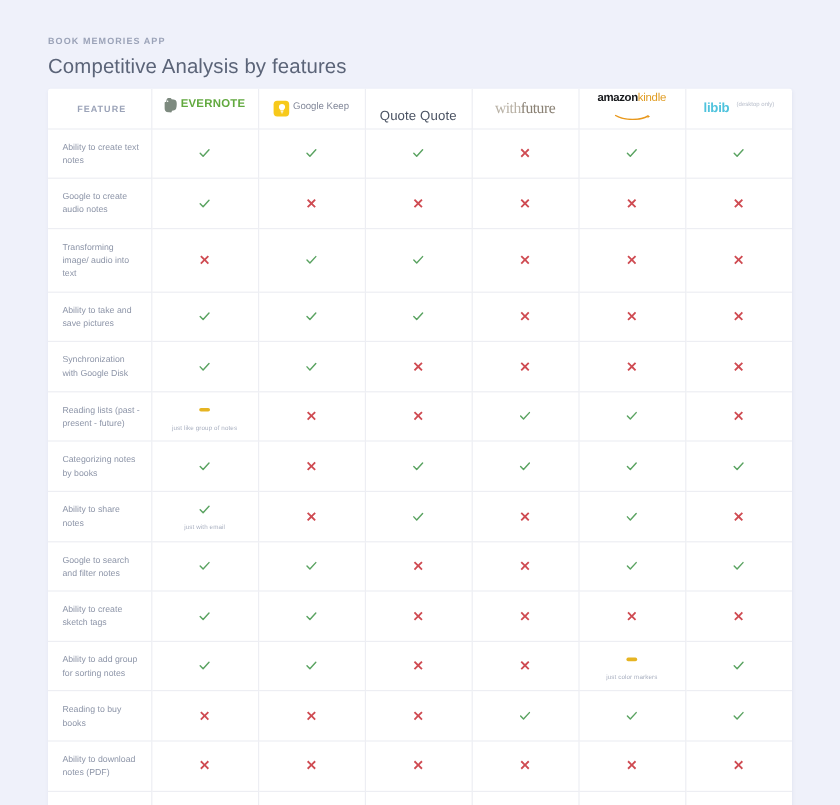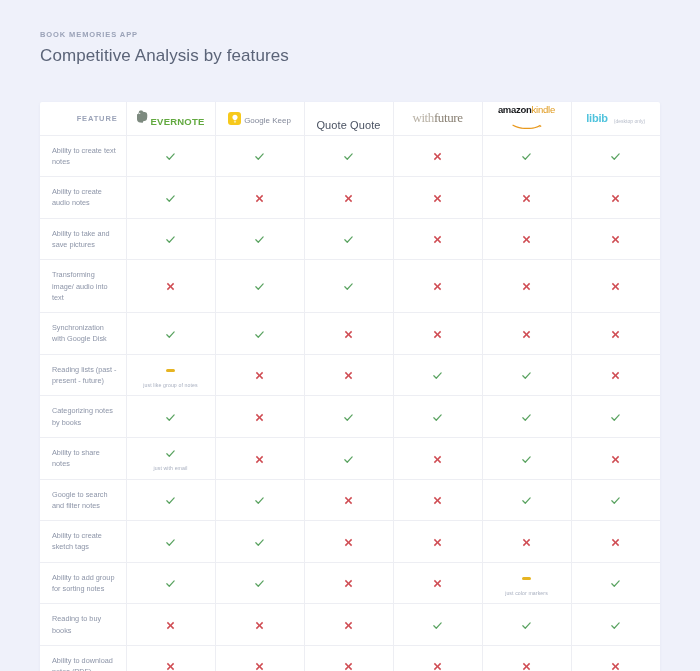--- a/index.html
+++ b/index.html
@@ -27,21 +27,21 @@
     font-weight: bold;
     color: #9ba3b8;
     text-transform: uppercase;
     margin-bottom: 7px;
   }
   .page-title {
     font-size: 17px;
     font-weight: normal;
     color: #5b6478;
     letter-spacing: 0.1px;
-    margin-bottom: 36px;
+    margin-bottom: 8px;
   }
 
   
   .table-wrap {
     background: #ffffff;
     width: 620px;
     border-radius: 2px;
     box-shadow: 0 1px 3px rgba(90,100,140,0.07);
     overflow: hidden;
   }
@@ -61,21 +61,21 @@
   table.matrix th:last-child, table.matrix td:last-child { border-right: none; }
   table.matrix tr:last-child td { border-bottom: none; }
 
   thead th {
     height: 33px;
     padding: 0 8px;
     text-align: center;
     font-weight: normal;
   }
   thead th.feature-head {
-    text-align: right;
+    text-align: center;
     padding-left: 12px;
     font-size: 7.5px;
     letter-spacing: 0.85px;
     font-weight: bold;
     color: #9ba3b8;
     text-transform: uppercase;
   }
 
   tbody td.feature-cell {
     padding: 9px 8px 9px 12px;
@@ -105,21 +105,21 @@
   .mark-note {
     display: block;
     margin-top: 4px;
     font-size: 5.2px;
     color: #a9b0c0;
     line-height: 1.3;
     letter-spacing: 0.1px;
   }
 
   
-  .logo { display: flex; align-items: flex-end; justify-content: center; gap: 3px; }
+  .logo { display: flex; align-items: flex-start; justify-content: center; gap: 3px; }
 
   .logo-evernote-name {
     font-size: 9.5px; font-weight: bold; color: #62a93f; letter-spacing: 0.2px;
   }
   .ele { display:inline-block; }
 
   .gkeep-badge {
     width: 13px; height: 13px; border-radius: 3px;
     background: #f7c91b; display: inline-flex;
     align-items: center; justify-content: center;
@@ -254,34 +254,67 @@
                   <path d="M4 12.5 L9.3 18 L20 6.2" fill="none" stroke-width="2.6" stroke-linecap="round" stroke-linejoin="round"></path>
                 </svg></span>
             </td>
             <td class="mark-cell">
               <span class="mark mark-yes"><svg width="11" height="11" viewBox="0 0 24 24" aria-hidden="true">
                   <path d="M4 12.5 L9.3 18 L20 6.2" fill="none" stroke-width="2.6" stroke-linecap="round" stroke-linejoin="round"></path>
                 </svg></span>
             </td>
           </tr>
           <tr>
-            <td class="feature-cell">Ability to create audio notes</td>
-            <td class="mark-cell">
-              <span class="mark mark-yes"><svg width="11" height="11" viewBox="0 0 24 24" aria-hidden="true">
-                  <path d="M4 12.5 L9.3 18 L20 6.2" fill="none" stroke-width="2.6" stroke-linecap="round" stroke-linejoin="round"></path>
-                </svg></span>
-            </td>
-            <td class="mark-cell">
-              <span class="mark mark-no"><svg width="9" height="9" viewBox="0 0 24 24" aria-hidden="true">
-                  <path d="M5.1 2.2 L12 9.1 L18.9 2.2 L21.8 5.1 L14.9 12 L21.8 18.9 L18.9 21.8 L12 14.9 L5.1 21.8 L2.2 18.9 L9.1 12 L2.2 5.1 Z"></path>
-                </svg></span>
-            </td>
-            <td class="mark-cell">
-              <span class="mark mark-no"><svg width="9" height="9" viewBox="0 0 24 24" aria-hidden="true">
-                  <path d="M5.1 2.2 L12 9.1 L18.9 2.2 L21.8 5.1 L14.9 12 L21.8 18.9 L18.9 21.8 L12 14.9 L5.1 21.8 L2.2 18.9 L9.1 12 L2.2 5.1 Z"></path>
+            <td class="feature-cell">Google to create audio notes</td>
+            <td class="mark-cell">
+              <span class="mark mark-yes"><svg width="11" height="11" viewBox="0 0 24 24" aria-hidden="true">
+                  <path d="M4 12.5 L9.3 18 L20 6.2" fill="none" stroke-width="2.6" stroke-linecap="round" stroke-linejoin="round"></path>
+                </svg></span>
+            </td>
+            <td class="mark-cell">
+              <span class="mark mark-no"><svg width="9" height="9" viewBox="0 0 24 24" aria-hidden="true">
+                  <path d="M5.1 2.2 L12 9.1 L18.9 2.2 L21.8 5.1 L14.9 12 L21.8 18.9 L18.9 21.8 L12 14.9 L5.1 21.8 L2.2 18.9 L9.1 12 L2.2 5.1 Z"></path>
+                </svg></span>
+            </td>
+            <td class="mark-cell">
+              <span class="mark mark-no"><svg width="9" height="9" viewBox="0 0 24 24" aria-hidden="true">
+                  <path d="M5.1 2.2 L12 9.1 L18.9 2.2 L21.8 5.1 L14.9 12 L21.8 18.9 L18.9 21.8 L12 14.9 L5.1 21.8 L2.2 18.9 L9.1 12 L2.2 5.1 Z"></path>
+                </svg></span>
+            </td>
+            <td class="mark-cell">
+              <span class="mark mark-no"><svg width="9" height="9" viewBox="0 0 24 24" aria-hidden="true">
+                  <path d="M5.1 2.2 L12 9.1 L18.9 2.2 L21.8 5.1 L14.9 12 L21.8 18.9 L18.9 21.8 L12 14.9 L5.1 21.8 L2.2 18.9 L9.1 12 L2.2 5.1 Z"></path>
+                </svg></span>
+            </td>
+            <td class="mark-cell">
+              <span class="mark mark-no"><svg width="9" height="9" viewBox="0 0 24 24" aria-hidden="true">
+                  <path d="M5.1 2.2 L12 9.1 L18.9 2.2 L21.8 5.1 L14.9 12 L21.8 18.9 L18.9 21.8 L12 14.9 L5.1 21.8 L2.2 18.9 L9.1 12 L2.2 5.1 Z"></path>
+                </svg></span>
+            </td>
+            <td class="mark-cell">
+              <span class="mark mark-no"><svg width="9" height="9" viewBox="0 0 24 24" aria-hidden="true">
+                  <path d="M5.1 2.2 L12 9.1 L18.9 2.2 L21.8 5.1 L14.9 12 L21.8 18.9 L18.9 21.8 L12 14.9 L5.1 21.8 L2.2 18.9 L9.1 12 L2.2 5.1 Z"></path>
+                </svg></span>
+            </td>
+          </tr>
+          <tr>
+            <td class="feature-cell">Transforming image/ audio into text</td>
+            <td class="mark-cell">
+              <span class="mark mark-no"><svg width="9" height="9" viewBox="0 0 24 24" aria-hidden="true">
+                  <path d="M5.1 2.2 L12 9.1 L18.9 2.2 L21.8 5.1 L14.9 12 L21.8 18.9 L18.9 21.8 L12 14.9 L5.1 21.8 L2.2 18.9 L9.1 12 L2.2 5.1 Z"></path>
+                </svg></span>
+            </td>
+            <td class="mark-cell">
+              <span class="mark mark-yes"><svg width="11" height="11" viewBox="0 0 24 24" aria-hidden="true">
+                  <path d="M4 12.5 L9.3 18 L20 6.2" fill="none" stroke-width="2.6" stroke-linecap="round" stroke-linejoin="round"></path>
+                </svg></span>
+            </td>
+            <td class="mark-cell">
+              <span class="mark mark-yes"><svg width="11" height="11" viewBox="0 0 24 24" aria-hidden="true">
+                  <path d="M4 12.5 L9.3 18 L20 6.2" fill="none" stroke-width="2.6" stroke-linecap="round" stroke-linejoin="round"></path>
                 </svg></span>
             </td>
             <td class="mark-cell">
               <span class="mark mark-no"><svg width="9" height="9" viewBox="0 0 24 24" aria-hidden="true">
                   <path d="M5.1 2.2 L12 9.1 L18.9 2.2 L21.8 5.1 L14.9 12 L21.8 18.9 L18.9 21.8 L12 14.9 L5.1 21.8 L2.2 18.9 L9.1 12 L2.2 5.1 Z"></path>
                 </svg></span>
             </td>
             <td class="mark-cell">
               <span class="mark mark-no"><svg width="9" height="9" viewBox="0 0 24 24" aria-hidden="true">
                   <path d="M5.1 2.2 L12 9.1 L18.9 2.2 L21.8 5.1 L14.9 12 L21.8 18.9 L18.9 21.8 L12 14.9 L5.1 21.8 L2.2 18.9 L9.1 12 L2.2 5.1 Z"></path>
@@ -291,53 +324,20 @@
               <span class="mark mark-no"><svg width="9" height="9" viewBox="0 0 24 24" aria-hidden="true">
                   <path d="M5.1 2.2 L12 9.1 L18.9 2.2 L21.8 5.1 L14.9 12 L21.8 18.9 L18.9 21.8 L12 14.9 L5.1 21.8 L2.2 18.9 L9.1 12 L2.2 5.1 Z"></path>
                 </svg></span>
             </td>
           </tr>
           <tr>
             <td class="feature-cell">Ability to take and save pictures</td>
             <td class="mark-cell">
               <span class="mark mark-yes"><svg width="11" height="11" viewBox="0 0 24 24" aria-hidden="true">
                   <path d="M4 12.5 L9.3 18 L20 6.2" fill="none" stroke-width="2.6" stroke-linecap="round" stroke-linejoin="round"></path>
-                </svg></span>
-            </td>
-            <td class="mark-cell">
-              <span class="mark mark-yes"><svg width="11" height="11" viewBox="0 0 24 24" aria-hidden="true">
-                  <path d="M4 12.5 L9.3 18 L20 6.2" fill="none" stroke-width="2.6" stroke-linecap="round" stroke-linejoin="round"></path>
-                </svg></span>
-            </td>
-            <td class="mark-cell">
-              <span class="mark mark-yes"><svg width="11" height="11" viewBox="0 0 24 24" aria-hidden="true">
-                  <path d="M4 12.5 L9.3 18 L20 6.2" fill="none" stroke-width="2.6" stroke-linecap="round" stroke-linejoin="round"></path>
-                </svg></span>
-            </td>
-            <td class="mark-cell">
-              <span class="mark mark-no"><svg width="9" height="9" viewBox="0 0 24 24" aria-hidden="true">
-                  <path d="M5.1 2.2 L12 9.1 L18.9 2.2 L21.8 5.1 L14.9 12 L21.8 18.9 L18.9 21.8 L12 14.9 L5.1 21.8 L2.2 18.9 L9.1 12 L2.2 5.1 Z"></path>
-                </svg></span>
-            </td>
-            <td class="mark-cell">
-              <span class="mark mark-no"><svg width="9" height="9" viewBox="0 0 24 24" aria-hidden="true">
-                  <path d="M5.1 2.2 L12 9.1 L18.9 2.2 L21.8 5.1 L14.9 12 L21.8 18.9 L18.9 21.8 L12 14.9 L5.1 21.8 L2.2 18.9 L9.1 12 L2.2 5.1 Z"></path>
-                </svg></span>
-            </td>
-            <td class="mark-cell">
-              <span class="mark mark-no"><svg width="9" height="9" viewBox="0 0 24 24" aria-hidden="true">
-                  <path d="M5.1 2.2 L12 9.1 L18.9 2.2 L21.8 5.1 L14.9 12 L21.8 18.9 L18.9 21.8 L12 14.9 L5.1 21.8 L2.2 18.9 L9.1 12 L2.2 5.1 Z"></path>
-                </svg></span>
-            </td>
-          </tr>
-          <tr>
-            <td class="feature-cell">Transforming image/ audio into text</td>
-            <td class="mark-cell">
-              <span class="mark mark-no"><svg width="9" height="9" viewBox="0 0 24 24" aria-hidden="true">
-                  <path d="M5.1 2.2 L12 9.1 L18.9 2.2 L21.8 5.1 L14.9 12 L21.8 18.9 L18.9 21.8 L12 14.9 L5.1 21.8 L2.2 18.9 L9.1 12 L2.2 5.1 Z"></path>
                 </svg></span>
             </td>
             <td class="mark-cell">
               <span class="mark mark-yes"><svg width="11" height="11" viewBox="0 0 24 24" aria-hidden="true">
                   <path d="M4 12.5 L9.3 18 L20 6.2" fill="none" stroke-width="2.6" stroke-linecap="round" stroke-linejoin="round"></path>
                 </svg></span>
             </td>
             <td class="mark-cell">
               <span class="mark mark-yes"><svg width="11" height="11" viewBox="0 0 24 24" aria-hidden="true">
                   <path d="M4 12.5 L9.3 18 L20 6.2" fill="none" stroke-width="2.6" stroke-linecap="round" stroke-linejoin="round"></path>

